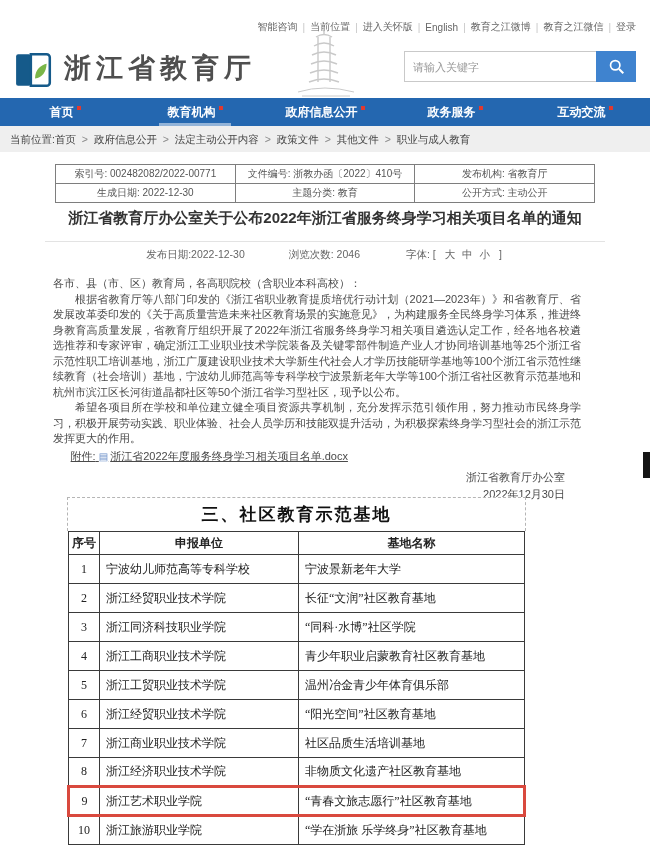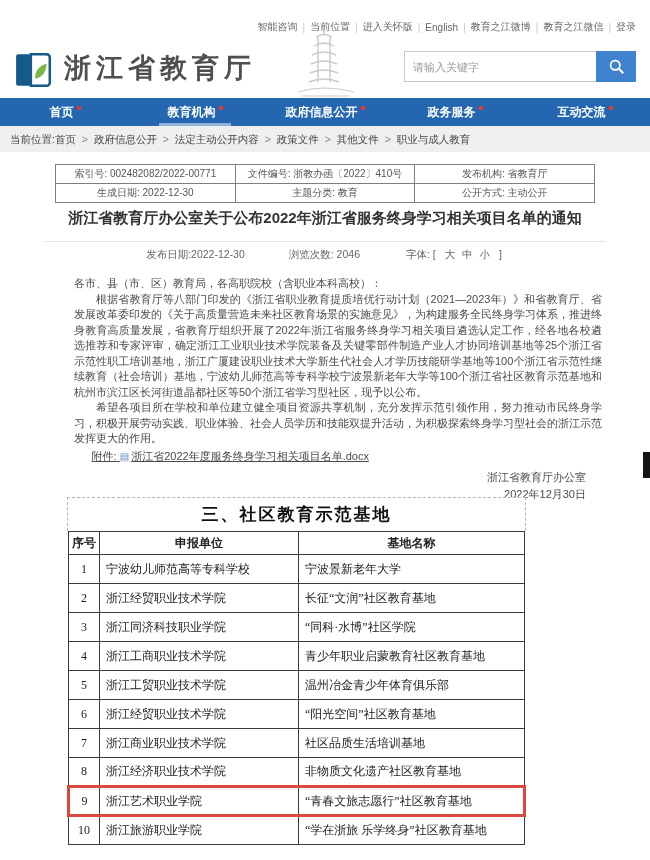--- a/index.html
+++ b/index.html
@@ -54,21 +54,21 @@
   .meta-label { color:#555; }
 
   
   .doc-title { position:absolute; top:209px; left:0; width:650px; text-align:center;
     font-size:15px; font-weight:bold; color:#333; }
   .divider { position:absolute; top:241px; left:45px; width:560px; border-top:1px solid #e3e3e3; }
   .subinfo { position:absolute; top:248px; left:0; width:650px; display:flex;
     justify-content:center; gap:44px; font-size:10.5px; color:#666; }
   .font-size-links span { cursor:pointer; margin:0 2px; }
 
-  .body-text { position:absolute; top:276px; left:74px; width:528px;
+  .body-text { position:absolute; top:276px; left:53px; width:528px;
     font-size:11px; color:#4a4a4a; line-height:15.5px; text-align:justify; }
   .body-text p { text-indent:2em; }
   .body-text p.salutation { text-indent:0; }
   .attach-line { margin-top:2px; text-indent:1.6em;text-decoration:underline; }
   .doc-icon { color:#6b8fc9; font-size:10px; margin-right:2px; }
   .attach-name { cursor:pointer; }
   .signature { margin-top:5px; text-align:right; padding-right:16px; line-height:17px; }
 
   .edge-mark { position:absolute; right:0; top:452px; width:7px; height:26px; background:#151515; }
 

